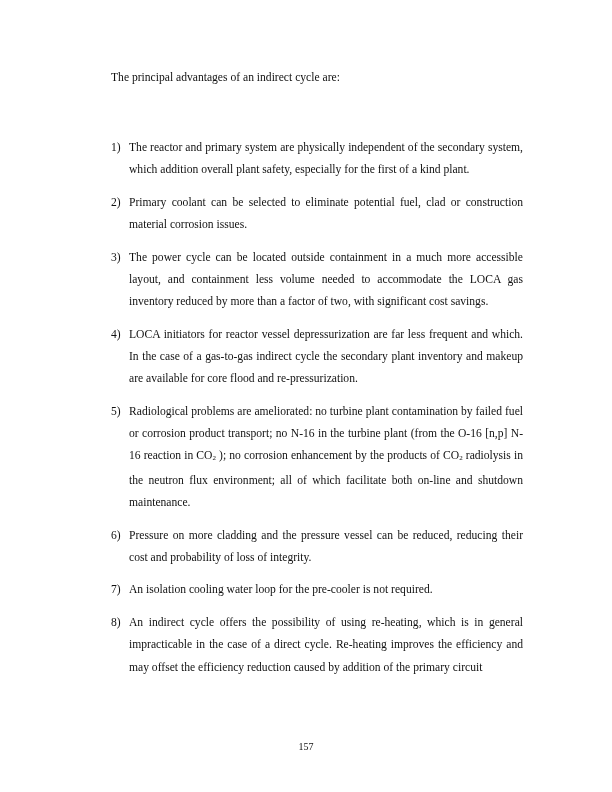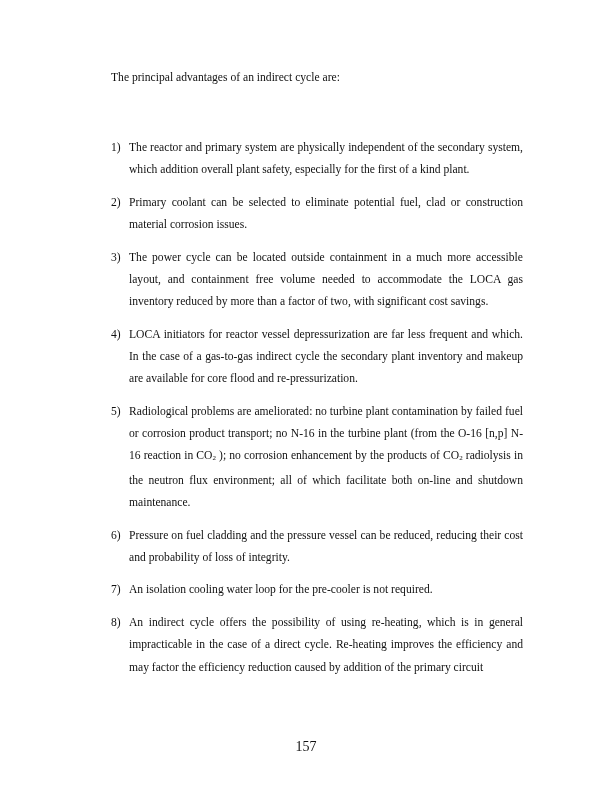--- a/index.html
+++ b/index.html
@@ -17,58 +17,58 @@
     .item {
       position: relative; padding-left: 18px;
       font-size: 11.6px; line-height: 22.2px;
       text-align: justify; margin-bottom: 10.5px;
     }
     .num { position: absolute; left: 0; top: 0; }
     .item-text { display: block; }
     .sub { font-size: 7px; vertical-align: -1px; }
     .page-number {
       position: absolute; left: 0; width: 612px; top: 741px;
-      text-align: center; font-size: 14px; line-height: 12px;
+      text-align: center; font-size: 10px; line-height: 12px;
     }
   </style>
 </head>
 <body>
 
 <div class="page">
   <div class="intro">The principal advantages of an indirect cycle are:</div>
 
   <div class="list">
     <div class="item">
       <span class="num">1)</span>
       <span class="item-text">The reactor and primary system are physically independent of the secondary system, which addition overall plant safety, especially for the first of a kind plant.</span>
     </div>
     <div class="item">
       <span class="num">2)</span>
       <span class="item-text">Primary coolant can be selected to eliminate potential fuel, clad or construction material corrosion issues.</span>
     </div>
     <div class="item">
       <span class="num">3)</span>
-      <span class="item-text">The power cycle can be located outside containment in a much more accessible layout, and containment free volume needed to accommodate the LOCA gas inventory reduced by more than a factor of two, with significant cost savings.</span>
+      <span class="item-text">The power cycle can be located outside containment in a much more accessible layout, and containment less volume needed to accommodate the LOCA gas inventory reduced by more than a factor of two, with significant cost savings.</span>
     </div>
     <div class="item">
       <span class="num">4)</span>
       <span class="item-text">LOCA initiators for reactor vessel depressurization are far less frequent and which.  In the case of a gas-to-gas indirect cycle the secondary plant inventory and makeup are available for core flood and re-pressurization.</span>
     </div>
     <div class="item">
       <span class="num">5)</span>
       <span class="item-text"><span>Radiological problems are ameliorated: no turbine plant contamination by failed fuel or corrosion product transport; no N-16 in the turbine plant (from the O-16 [n,p] N-16 reaction in CO</span><span class="sub">2</span><span> ); no corrosion enhancement by the products of CO</span><span class="sub">2</span><span> radiolysis in the neutron flux environment; all of which facilitate both on-line and shutdown maintenance.</span></span>
     </div>
     <div class="item">
       <span class="num">6)</span>
-      <span class="item-text">Pressure on fuel cladding and the pressure vessel can be reduced, reducing their cost and probability of loss of integrity.</span>
+      <span class="item-text">Pressure on more cladding and the pressure vessel can be reduced, reducing their cost and probability of loss of integrity.</span>
     </div>
     <div class="item">
       <span class="num">7)</span>
       <span class="item-text">An isolation cooling water loop for the pre-cooler is not required.</span>
     </div>
     <div class="item">
       <span class="num">8)</span>
-      <span class="item-text">An indirect cycle offers the possibility of using re-heating, which is in general impracticable in the case of a direct cycle.  Re-heating improves the efficiency and may factor the efficiency reduction caused by addition of the primary circuit</span>
+      <span class="item-text">An indirect cycle offers the possibility of using re-heating, which is in general impracticable in the case of a direct cycle.  Re-heating improves the efficiency and may offset the efficiency reduction caused by addition of the primary circuit</span>
     </div>
   </div>
 
   <div class="page-number">157</div>
 </div>
 
 </body></html>

